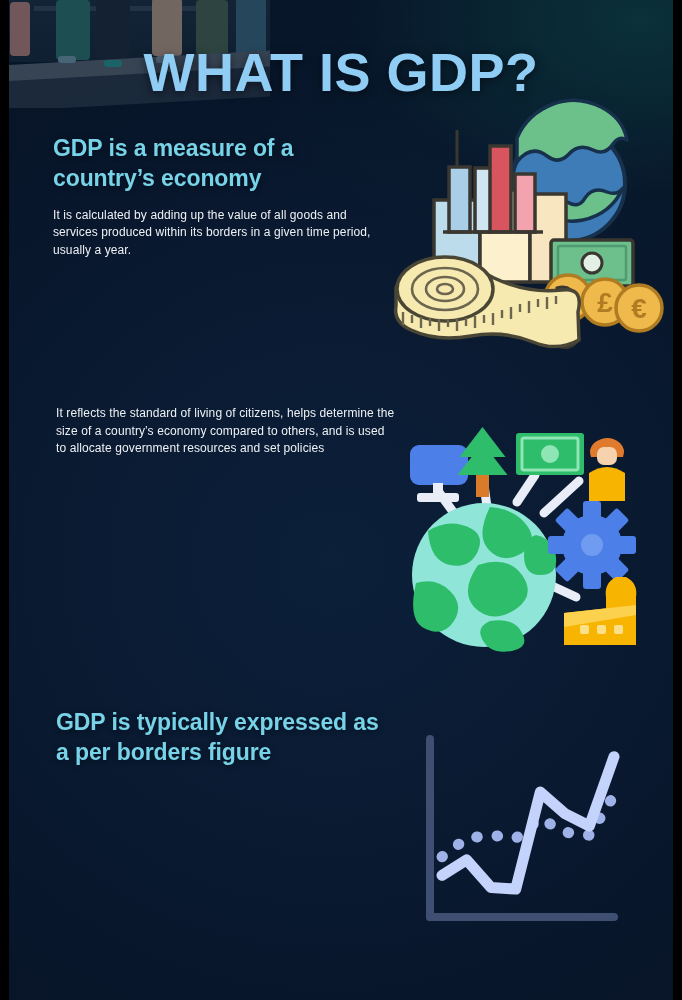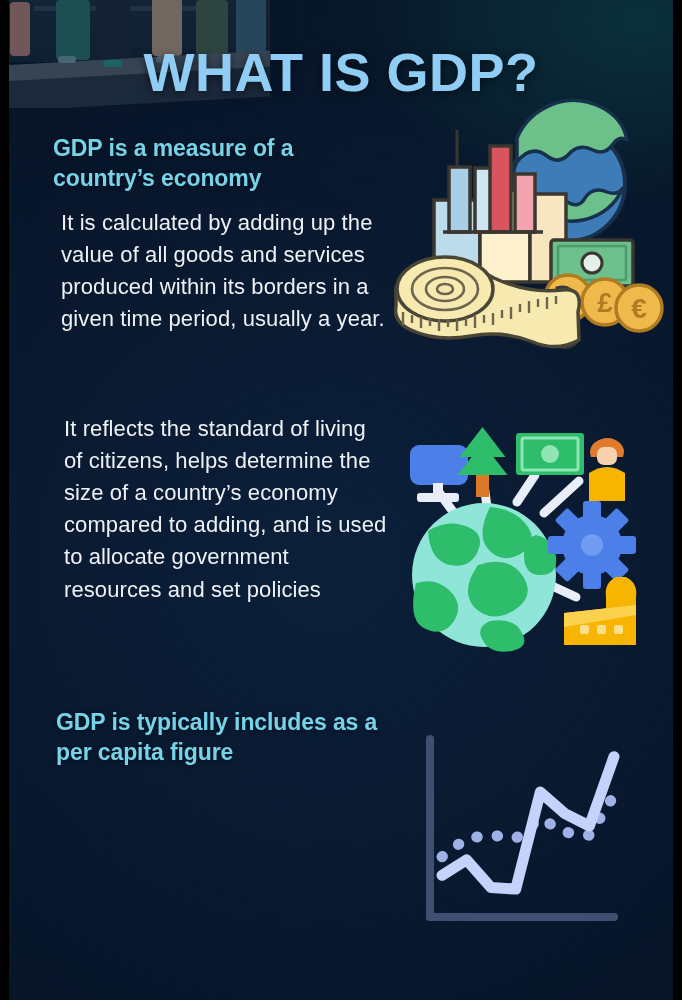--- a/index.html
+++ b/index.html
@@ -144,23 +144,23 @@
     color: #77d3e8;
     font-size: 23px;
     font-weight: 700;
     line-height: 1.32;
     letter-spacing: -0.1px;
     margin: 0 0 13px 0;
     text-shadow: 0 1px 6px rgba(0,0,0,0.45);
   }
   .sec-body {
     color: #eef1f5;
-    font-size: 22px;
+    font-size: 12px;
     line-height: 1.46;
-    margin: 8px;
+    margin: 0;
     letter-spacing: 0.1px;
   }
 
   #section-1 { left: 53px; top: 133px; }
   #section-2 { left: 56px; top: 405px; }
   #section-3 { left: 56px; top: 707px; }
 
   .illus {
     position: absolute;
     z-index: 14;
@@ -279,21 +279,21 @@
           <line x1="136" y1="189" x2="136" y2="201"></line>
           <line x1="145" y1="187" x2="145" y2="195"></line>
           <line x1="154" y1="185" x2="154" y2="197"></line>
           <line x1="163" y1="184" x2="163" y2="192"></line>
         </g>
       </g>
     </svg>
   </div>
 
   <div class="section sec-text" id="section-2">
-    <p class="sec-body">It reflects the standard of living of citizens, helps determine the size of a country’s economy compared to adding, and is used to allocate government resources and set policies</p>
+    <p class="sec-body">It reflects the standard of living of citizens, helps determine the size of a country’s economy compared to others, and is used to allocate government resources and set policies</p>
   </div>
 
   <div class="illus" id="illus-2">
     <svg width="250" height="235" viewBox="0 0 250 235">
 
       <g stroke="#e8edf7" stroke-width="9" stroke-linecap="round">
         <line x1="55" y1="95" x2="34" y2="66"></line>
         <line x1="83" y1="82" x2="79" y2="52"></line>
         <line x1="113" y1="77" x2="131" y2="50"></line>
         <line x1="140" y1="88" x2="175" y2="56"></line>
@@ -355,21 +355,21 @@
         <path d="M232 180 l0 40 h-72 l0 -32 z" fill="#f7b400"></path>
         <path d="M160 188 l72 -8 l0 10 l-72 12 z" fill="#fbd14d"></path>
         <rect x="176" y="200" width="9" height="9" rx="2" fill="#fbe08a"></rect>
         <rect x="193" y="200" width="9" height="9" rx="2" fill="#fbe08a"></rect>
         <rect x="210" y="200" width="9" height="9" rx="2" fill="#fbe08a"></rect>
       </g>
     </svg>
   </div>
 
   <div class="section sec-text" id="section-3">
-    <h2 class="sec-heading">GDP is typically includes as a per capita figure</h2>
+    <h2 class="sec-heading">GDP is typically expressed as a per borders figure</h2>
   </div>
 
   <div class="illus" id="illus-3">
     <svg id="trend-chart" width="230" height="205" viewBox="0 0 230 205">
       <g>
         <line x1="12" y1="4" x2="12" y2="182" stroke="#3f4f72" stroke-width="8" stroke-linecap="round"></line>
         <line x1="12" y1="182" x2="196" y2="182" stroke="#3f4f72" stroke-width="8" stroke-linecap="round"></line>
       </g>
       <polyline id="dotted-line" fill="none" stroke="#9fb2e8" stroke-width="11" stroke-linecap="round" stroke-linejoin="round" stroke-dasharray="0.5 20" points="24.0,121.8 48.6,103.3 73.1,100.2 97.7,103.3 122.3,83.3 146.9,97.2 171.4,100.2 196.0,60.2"></polyline>
       <polyline id="solid-line" fill="none" stroke="#c3d3fb" stroke-width="11" stroke-linecap="round" stroke-linejoin="round" points="24.0,140.3 48.6,124.9 73.1,152.6 97.7,154.1 122.3,57.1 146.9,78.7 171.4,91.0 196.0,21.7"></polyline>

